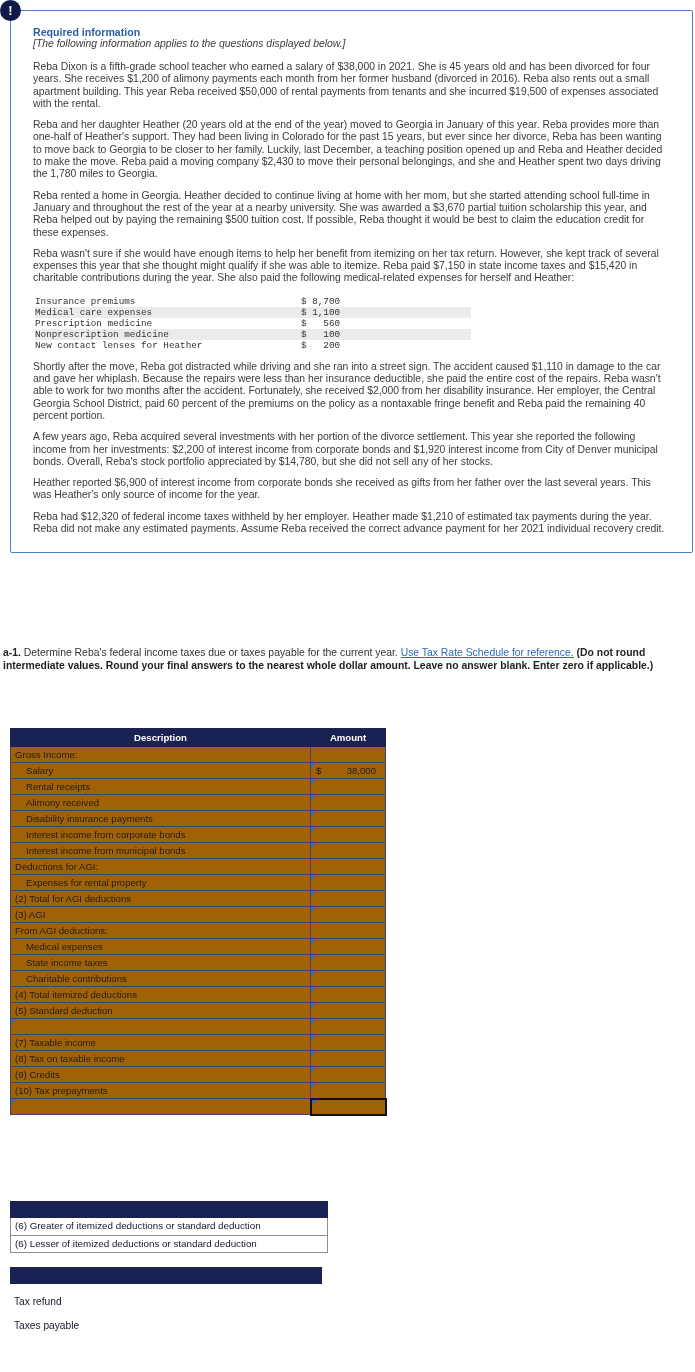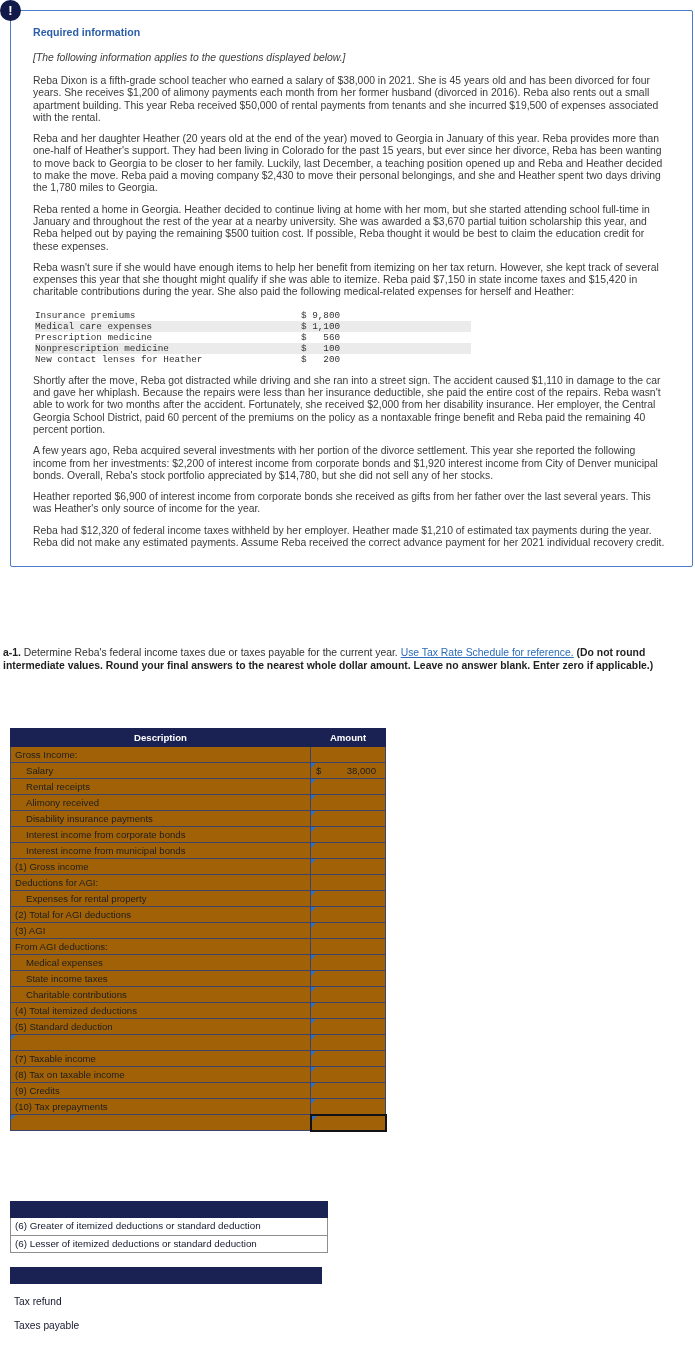--- a/index.html
+++ b/index.html
@@ -14,21 +14,21 @@
     position:absolute; top:0; left:0; width:21px; height:21px; border-radius:50%;
     background:#121a4a; color:#fff; font-size:13px; font-weight:bold;
     text-align:center; line-height:21px; z-index:5;
   }
 
   
   .info-box {
     margin:10px 2px 0 10px; border:1px solid #4a7cc7; border-radius:2px;
     padding:15px 22px 8px 22px;
   }
-  .info-title { color:#2b5ea9; font-weight:bold; font-size:10.6px; margin-bottom:14px; }
+  .info-title { color:#2b5ea9; font-weight:bold; font-size:10.6px; margin-bottom:0; }
   .info-subtitle { font-style:italic; font-size:10.4px; margin-bottom:12px; }
   .para { font-size:10.4px; line-height:12.3px; margin-bottom:9px; text-align:left; }
 
   
   .expense-table {
     margin:11px 0 10px 2px; width:436px;
     font-family:"Liberation Mono","DejaVu Sans Mono",monospace; font-size:9.3px; color:#333;
   }
   .expense-row { display:flex; height:11px; line-height:11px; align-items:center; }
   .expense-row:nth-child(even) { background:#ebebeb; }
@@ -82,21 +82,21 @@
   <div class="info-subtitle">[The following information applies to the questions displayed below.]</div>
 
   <p class="para">Reba Dixon is a fifth-grade school teacher who earned a salary of $38,000 in 2021. She is 45 years old and has been divorced for four years. She receives $1,200 of alimony payments each month from her former husband (divorced in 2016). Reba also rents out a small apartment building. This year Reba received $50,000 of rental payments from tenants and she incurred $19,500 of expenses associated with the rental.</p>
   <p class="para">Reba and her daughter Heather (20 years old at the end of the year) moved to Georgia in January of this year. Reba provides more than one-half of Heather's support. They had been living in Colorado for the past 15 years, but ever since her divorce, Reba has been wanting to move back to Georgia to be closer to her family. Luckily, last December, a teaching position opened up and Reba and Heather decided to make the move. Reba paid a moving company $2,430 to move their personal belongings, and she and Heather spent two days driving the 1,780 miles to Georgia.</p>
   <p class="para">Reba rented a home in Georgia. Heather decided to continue living at home with her mom, but she started attending school full-time in January and throughout the rest of the year at a nearby university. She was awarded a $3,670 partial tuition scholarship this year, and Reba helped out by paying the remaining $500 tuition cost. If possible, Reba thought it would be best to claim the education credit for these expenses.</p>
   <p class="para">Reba wasn't sure if she would have enough items to help her benefit from itemizing on her tax return. However, she kept track of several expenses this year that she thought might qualify if she was able to itemize. Reba paid $7,150 in state income taxes and $15,420 in charitable contributions during the year. She also paid the following medical-related expenses for herself and Heather:</p>
 
   <div class="expense-table">
     <div class="expense-row">
       <span class="expense-label">Insurance premiums</span>
-      <span class="expense-amount">$ 9,800</span>
+      <span class="expense-amount">$ 8,700</span>
     </div>
     <div class="expense-row">
       <span class="expense-label">Medical care expenses</span>
       <span class="expense-amount">$ 1,100</span>
     </div>
     <div class="expense-row">
       <span class="expense-label">Prescription medicine</span>
       <span class="expense-amount">$   560</span>
     </div>
     <div class="expense-row">
@@ -156,24 +156,20 @@
   </tr>
   <tr>
     <td class="desc item">Interest income from corporate bonds</td>
     <td class="cell-input"></td>
   </tr>
   <tr>
     <td class="desc item">Interest income from municipal bonds</td>
     <td class="cell-input"></td>
   </tr>
   <tr>
-    <td class="desc">(1) Gross income</td>
-    <td class="cell-input"></td>
-  </tr>
-  <tr>
     <td class="desc">Deductions for AGI:</td>
     <td></td>
   </tr>
   <tr>
     <td class="desc item">Expenses for rental property</td>
     <td class="cell-input"></td>
   </tr>
   <tr>
     <td class="desc">(2) Total for AGI deductions</td>
     <td class="cell-input"></td>

